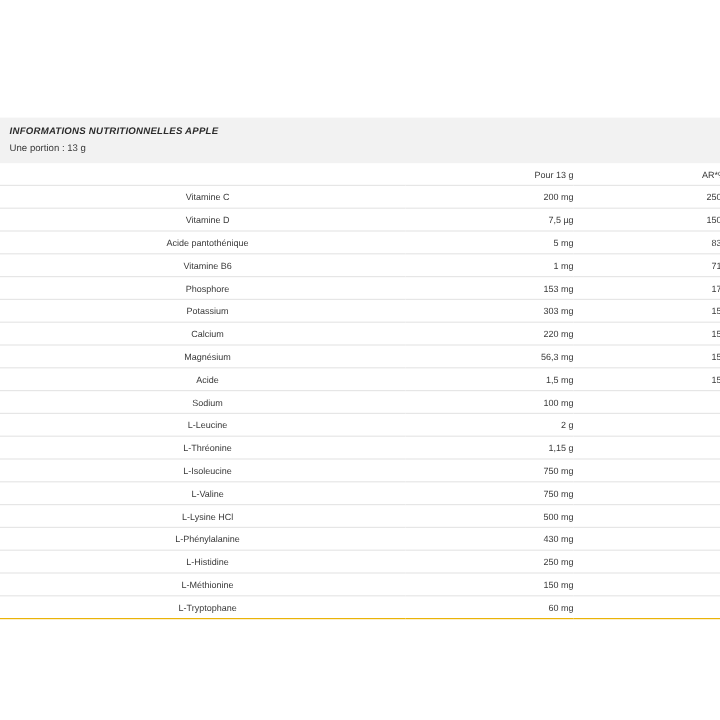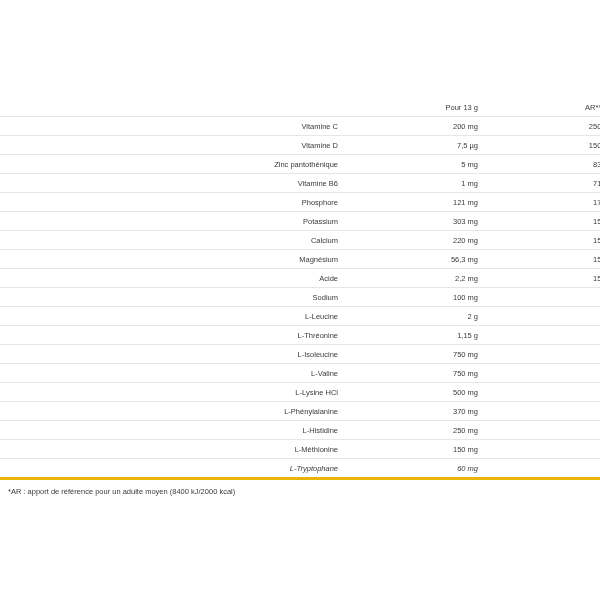--- a/index.html
+++ b/index.html
@@ -52,48 +52,51 @@
   }
   table.nutri td, table.nutri th {
     font-size: 7.5px;
     font-weight: normal;
     color: #3a3a3a;
     padding: 0;
     height: 18px;
     vertical-align: middle;
     border-bottom: 1px solid #e6e6e6;
   }
-  .col-name { width: 330px; text-align: right; padding-left: 8px !important; margin-top: 42px; }
+  .col-name { width: 330px; text-align: center; padding-left: 8px !important; margin-top: 42px; }
   .col-amount { width: 140px; text-align: right; }
   .col-ar { width: 130px; text-align: right; padding-right: 8px !important; }
 
   thead td {
     border-bottom: 1px solid #e0e0e0;
     color: #3a3a3a;
   }
   thead tr td { height: 17px; }
 
   tbody tr:last-child td {
-    border-bottom: 3px solid #eab308;
-    font-style: italic;
+    border-bottom: 1px solid #eab308;
   }
   .footnote {
     font-size: 7.5px;
     color: #3a3a3a;
     padding: 6px 8px 0 8px;
     line-height: 11px;
   }
 </style>
 </head>
 <body>
 
 <div class="page">
 
   <div class="nutrition-block">
 
+    <div class="header-band">
+      <div class="header-title">INFORMATIONS NUTRITIONNELLES APPLE</div>
+      <div class="header-sub">Une portion : 13 g</div>
+    </div>
 
     <table class="nutri">
       <thead>
         <tr>
           <td class="col-name"></td>
           <td class="col-amount">Pour 13 g</td>
           <td class="col-ar">AR*%*</td>
         </tr>
       </thead>
       <tbody>
@@ -101,52 +104,52 @@
           <td class="col-name">Vitamine C</td>
           <td class="col-amount">200 mg</td>
           <td class="col-ar">250%</td>
         </tr>
         <tr>
           <td class="col-name">Vitamine D</td>
           <td class="col-amount">7,5 µg</td>
           <td class="col-ar">150%</td>
         </tr>
         <tr>
-          <td class="col-name">Zinc pantothénique</td>
+          <td class="col-name">Acide pantothénique</td>
           <td class="col-amount">5 mg</td>
           <td class="col-ar">83%</td>
         </tr>
         <tr>
           <td class="col-name">Vitamine B6</td>
           <td class="col-amount">1 mg</td>
           <td class="col-ar">71%</td>
         </tr>
         <tr>
           <td class="col-name">Phosphore</td>
-          <td class="col-amount">121 mg</td>
+          <td class="col-amount">153 mg</td>
           <td class="col-ar">17%</td>
         </tr>
         <tr>
           <td class="col-name">Potassium</td>
           <td class="col-amount">303 mg</td>
           <td class="col-ar">15%</td>
         </tr>
         <tr>
           <td class="col-name">Calcium</td>
           <td class="col-amount">220 mg</td>
           <td class="col-ar">15%</td>
         </tr>
         <tr>
           <td class="col-name">Magnésium</td>
           <td class="col-amount">56,3 mg</td>
           <td class="col-ar">15%</td>
         </tr>
         <tr>
           <td class="col-name">Acide</td>
-          <td class="col-amount">2,2 mg</td>
+          <td class="col-amount">1,5 mg</td>
           <td class="col-ar">15%</td>
         </tr>
         <tr>
           <td class="col-name">Sodium</td>
           <td class="col-amount">100 mg</td>
           <td class="col-ar">-</td>
         </tr>
         <tr>
           <td class="col-name">L-Leucine</td>
           <td class="col-amount">2 g</td>
@@ -167,38 +170,37 @@
           <td class="col-amount">750 mg</td>
           <td class="col-ar">-</td>
         </tr>
         <tr>
           <td class="col-name">L-Lysine HCl</td>
           <td class="col-amount">500 mg</td>
           <td class="col-ar">-</td>
         </tr>
         <tr>
           <td class="col-name">L-Phénylalanine</td>
-          <td class="col-amount">370 mg</td>
+          <td class="col-amount">430 mg</td>
           <td class="col-ar">-</td>
         </tr>
         <tr>
           <td class="col-name">L-Histidine</td>
           <td class="col-amount">250 mg</td>
           <td class="col-ar">-</td>
         </tr>
         <tr>
           <td class="col-name">L-Méthionine</td>
           <td class="col-amount">150 mg</td>
           <td class="col-ar">-</td>
         </tr>
         <tr>
           <td class="col-name">L-Tryptophane</td>
           <td class="col-amount">60 mg</td>
           <td class="col-ar">-</td>
         </tr>
       </tbody>
     </table>
 
-    <div class="footnote">*AR : apport de référence pour un adulte moyen (8400 kJ/2000 kcal)</div>
 
   </div>
 
 </div>
 
 </body></html>

